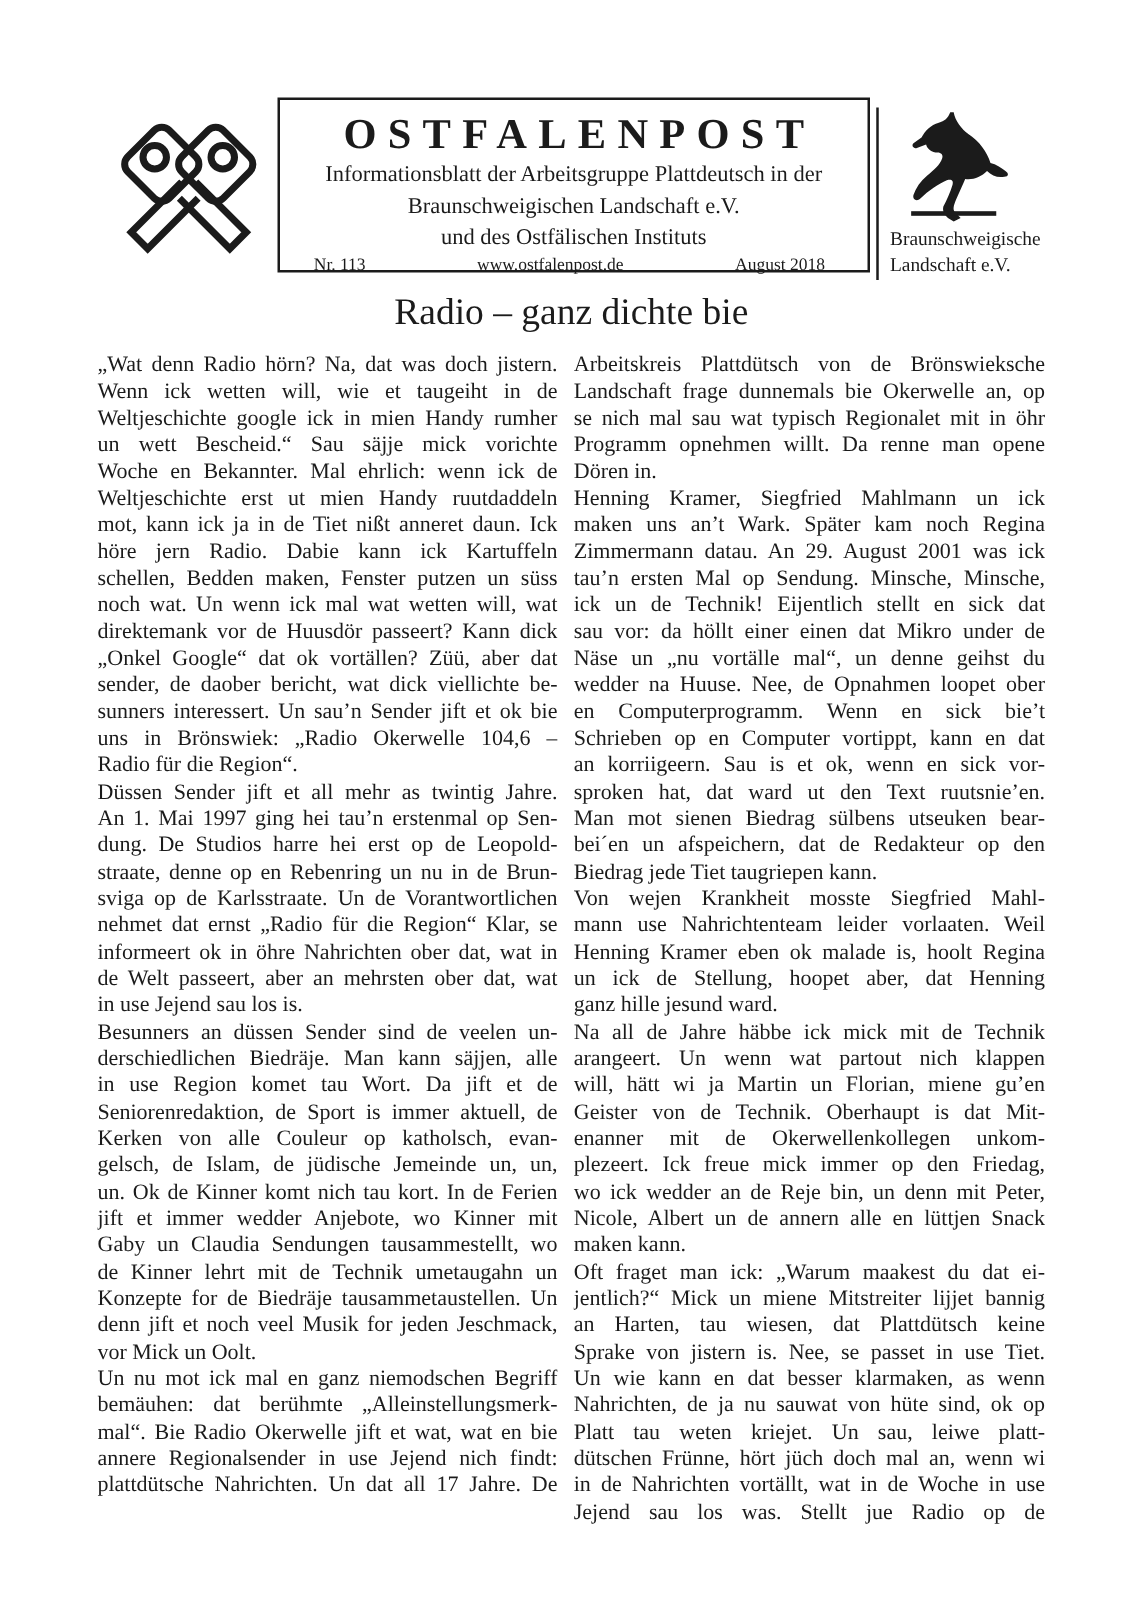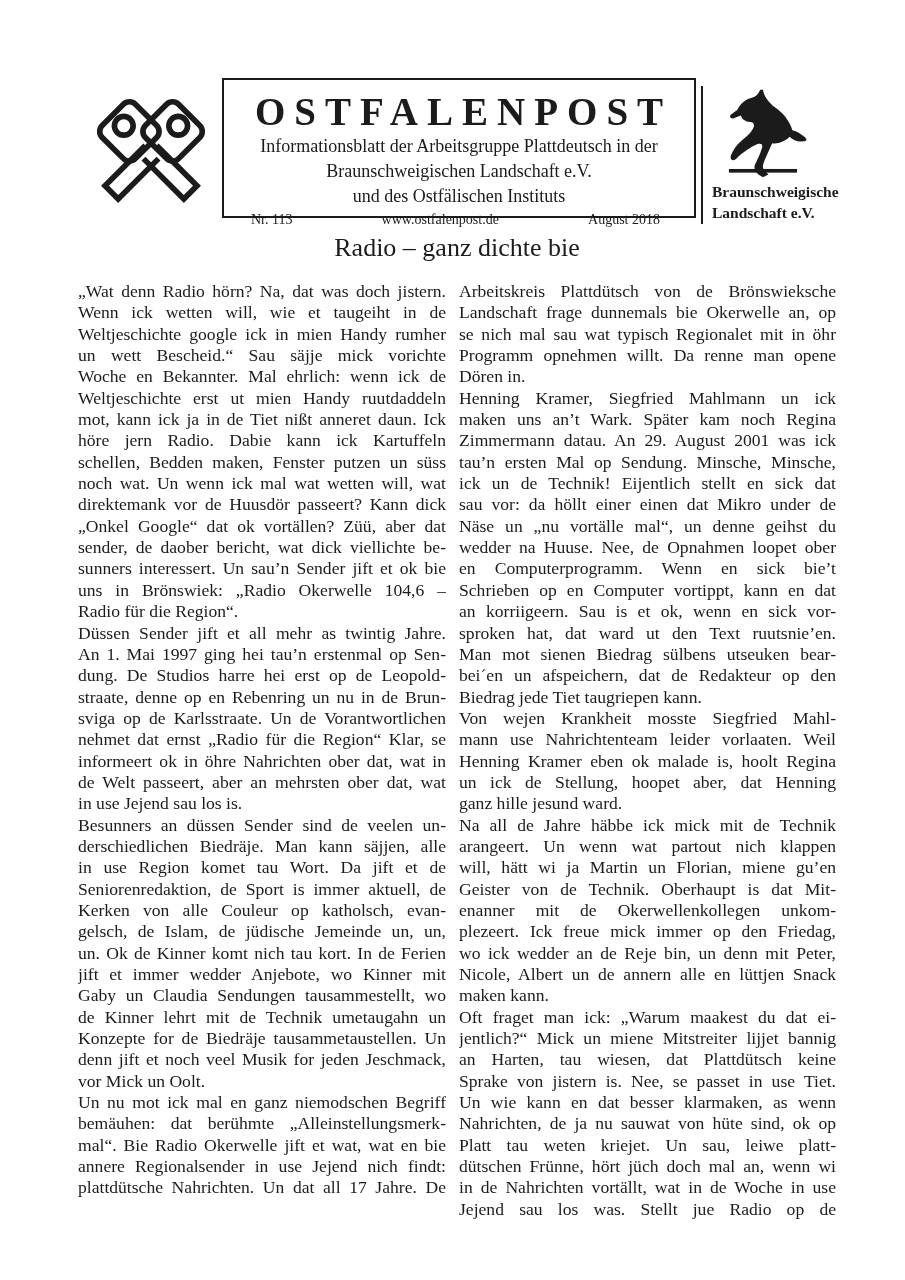--- a/index.html
+++ b/index.html
@@ -6,37 +6,37 @@
   .page {
     position:relative; width:905px; height:1280px; background:#ffffff;
     font-family:"Liberation Serif", serif; color:#1b1b1b; overflow:hidden;
   }
   
   .masthead-box {
     position:absolute; left:222px; top:78px; width:474px; height:140px;
     border:2px solid #1b1b1b; text-align:center; box-sizing:border-box;
   }
   .masthead-title {
-    margin-top:9px; font-size:39px; font-weight:bold;
+    margin-top:9px; font-size:34px; font-weight:bold;
     letter-spacing:9px; text-indent:9px; white-space:nowrap;
   }
   .masthead-sub { font-size:18px; line-height:25px; }
   .masthead-meta {
     display:flex; justify-content:space-between;
     padding:3px 34px 0 27px; font-size:14px;
   }
   .keys-logo { position:absolute; left:86px; top:92px; width:130px; height:122px; }
   .right-divider { position:absolute; left:701px; top:86px; height:138px; width:0; border-left:2px solid #1b1b1b; }
   .horse-logo { position:absolute; left:712px; top:88px; width:132px; }
   .horse-svg { display:block; width:112px; height:92px; margin-left:6px; }
-  .horse-caption { font-size:15.5px; font-weight:bold; line-height:19px; margin-top:2px; }
+  .horse-caption { font-size:15.5px; font-weight:normal; line-height:19px; margin-top:2px; }
   
   .article-title {
     position:absolute; left:78px; top:233px; width:758px;
-    text-align:center; font-size:26px;
+    text-align:center; font-size:30px;
   }
   .col { position:absolute; top:281px; font-size:17.6px; }
   .col-left  { left:78px;  width:368px; }
   .col-right { left:459px; width:377px; }
   .line {
     height:21.35px; line-height:21.35px; overflow:hidden;
     text-align:justify; text-align-last:justify;
   }
   .line.end { text-align-last:left; }
 </style>

